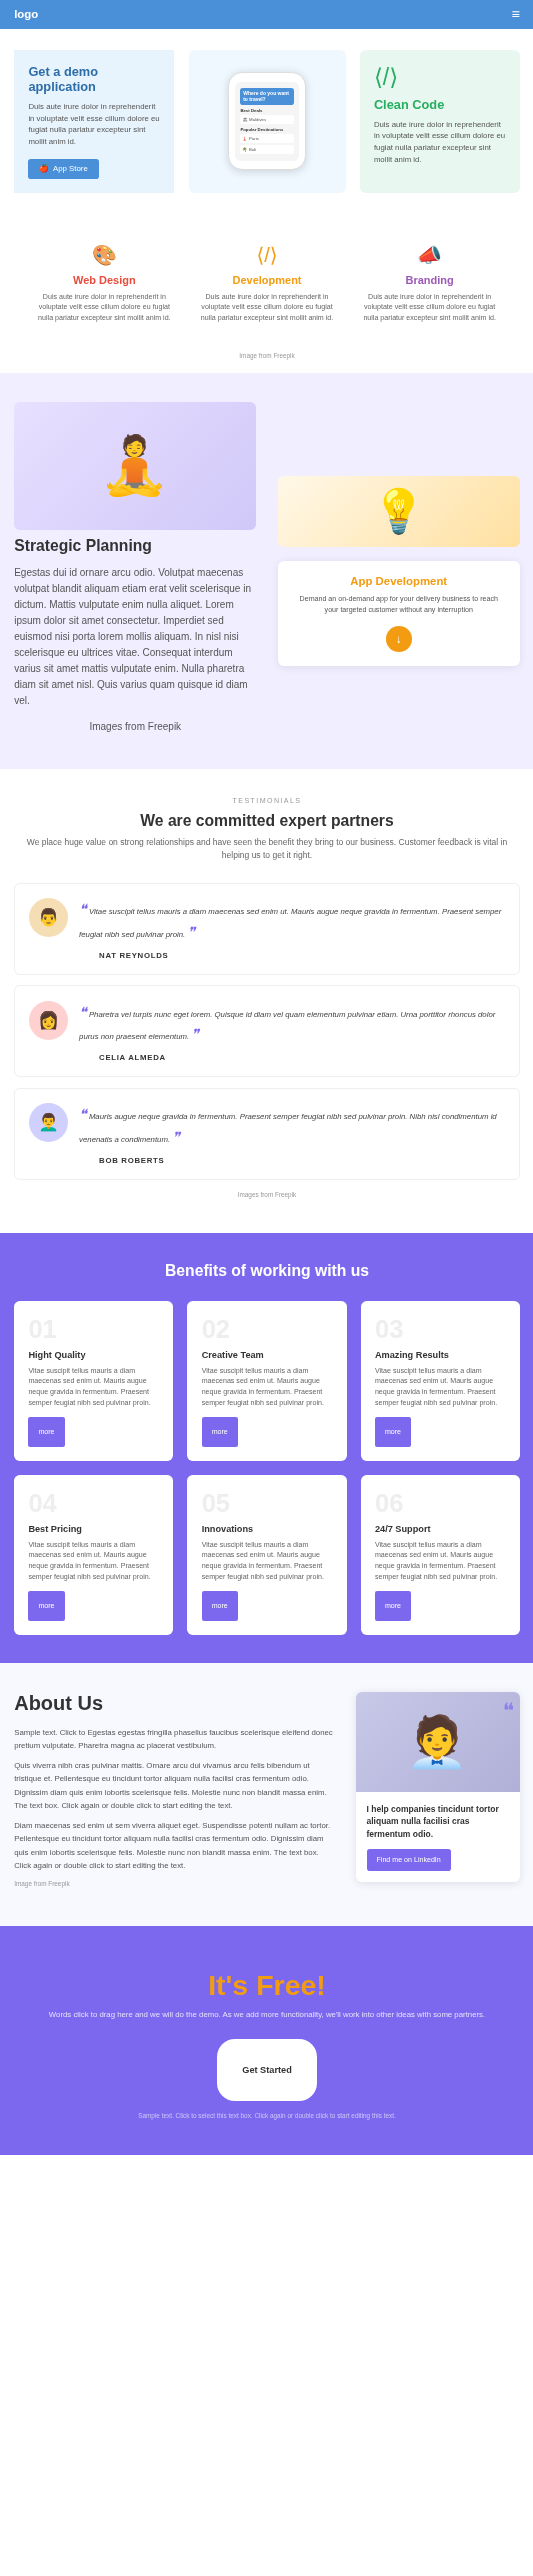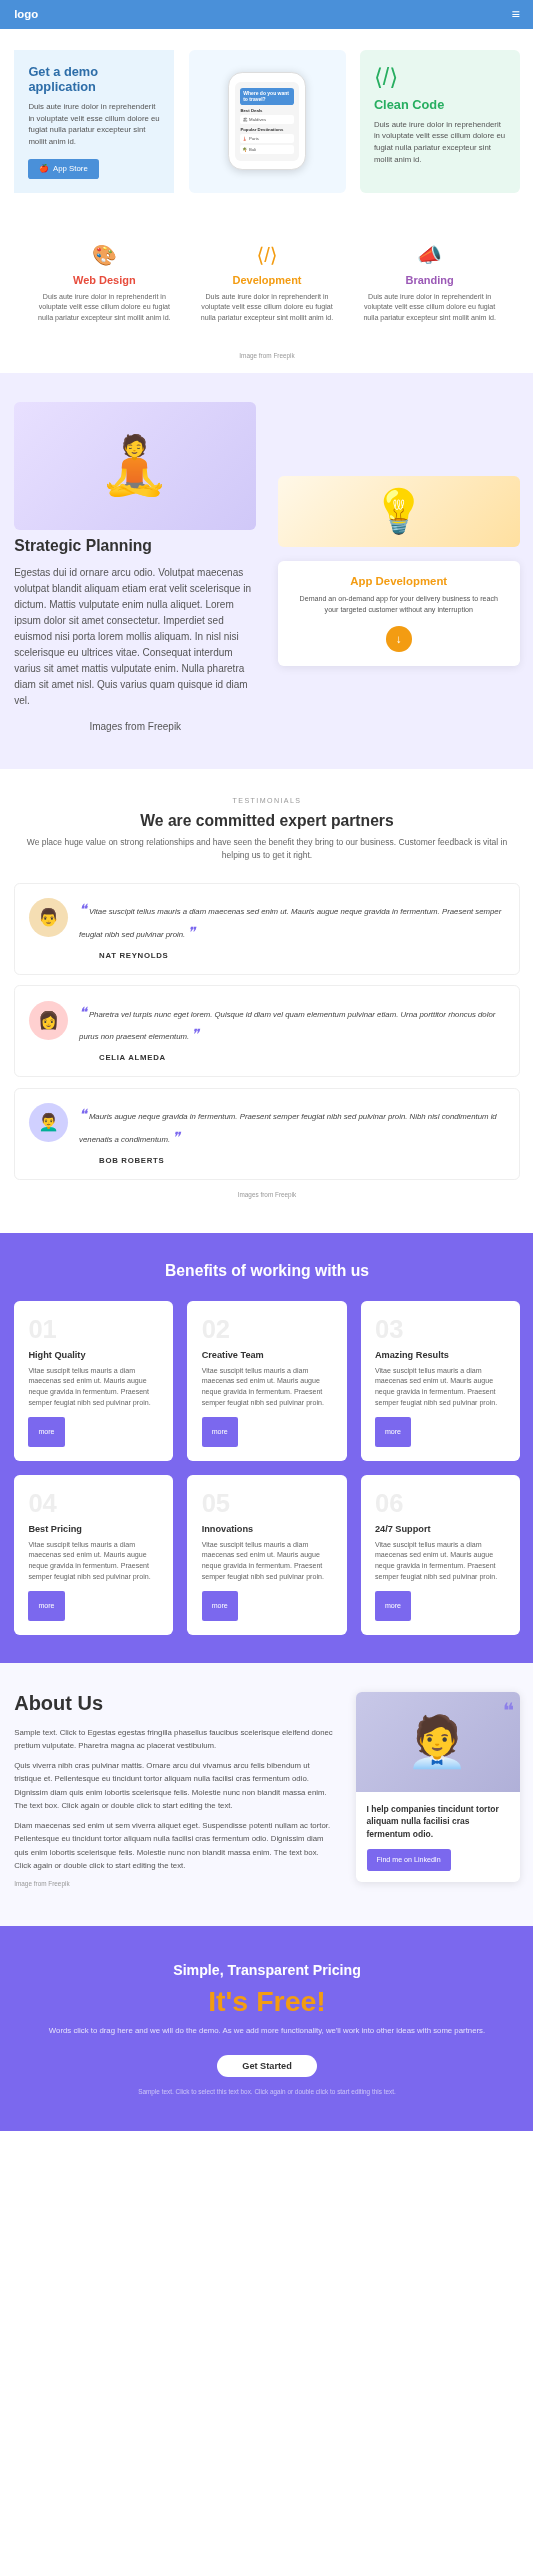--- a/index.html
+++ b/index.html
@@ -268,21 +268,21 @@
       padding: 36px 14.2px;
       text-align: center;
     }
     .pricing-section .section-title { color: #fff; font-size: 14.2px; }
     .pricing-free { font-size: 28.5px; font-weight: bold; color: #f39c12; margin: 7.1px 0; }
     .pricing-text { font-size: 7.8px; color: rgba(255,255,255,0.8); line-height: 1.6; margin-bottom: 18px; }
     .get-started-btn {
       background: #fff;
       color: #333;
       border: none;
-      padding: 6px 25px;
+      padding: 26px 25px;
       border-radius: 18px;
       font-size: 9.2px;
       cursor: pointer;
       font-weight: bold;
     }
     .pricing-footnote { font-size: 6.4px; color: rgba(255,255,255,0.6); margin-top: 10.7px; }
   </style>
 </head>
 <body>
 
@@ -467,19 +467,18 @@
       </div>
       <div class="person-quote">
         <p>I help companies tincidunt tortor aliquam nulla facilisi cras fermentum odio.</p>
         <button class="linkedin-btn">Find me on LinkedIn</button>
       </div>
     </div>
   </div>
 </section>
 
 <section class="pricing-section">
-  <p class="section-title">Simple, Transparent Pricing</p>
   <div class="pricing-free">It's Free!</div>
   <p class="pricing-text">Words click to drag here and we will do the demo. As we add more functionality, we'll work into other ideas with some partners.</p>
   <button class="get-started-btn">Get Started</button>
   <p class="pricing-footnote">Sample text. Click to select this text box. Click again or double click to start editing this text.</p>
 </section>
 
 
 </body></html>

